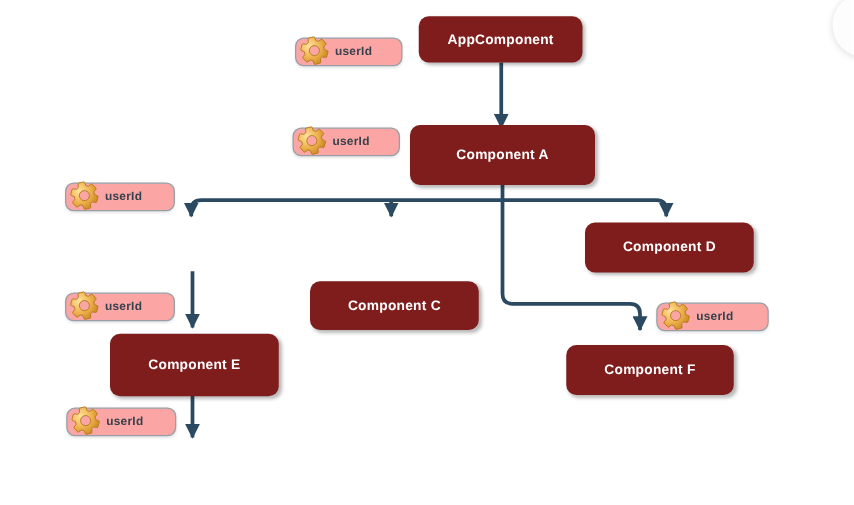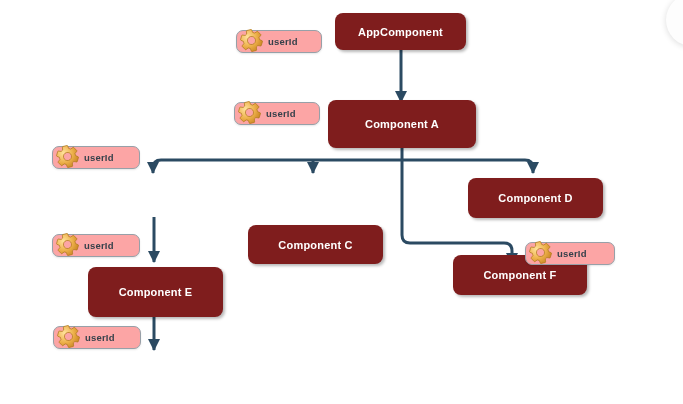--- a/index.html
+++ b/index.html
@@ -19,21 +19,21 @@
     display:flex;align-items:center;justify-content:center;
     color:#ffffff;
     font-size:11px;font-weight:bold;letter-spacing:.2px;
   }
   .node-app{left:335px;top:13px;width:131px;height:37px;}
   .node-a{left:328px;top:100px;width:148px;height:48px;}
   .node-b{left:88px;top:178px;width:133px;height:39px;}
   .node-c{left:248px;top:178px;width:135px;height:39px;margin-top:47px;}
   .node-d{left:468px;top:178px;width:135px;height:40px;}
   .node-e{left:88px;top:267px;width:135px;height:50px;}
-  .node-f{left:453px;top:255px;width:134px;height:40px;}
+  .node-f{left:453px;top:276px;width:134px;height:40px;}
   .node-g{left:88px;top:355px;width:135px;height:38px;}
   .pill{
     position:absolute;height:21px;
     background:#fca5a5;
     border:1px solid #97a0a8;
     border-radius:7px;
     box-shadow:0 1px 2px rgba(0,0,0,0.10);
     display:flex;align-items:center;
   }
   .pill .gear{position:absolute;left:1px;top:-4px;width:27px;height:27px;transform:rotate(-14deg);}

